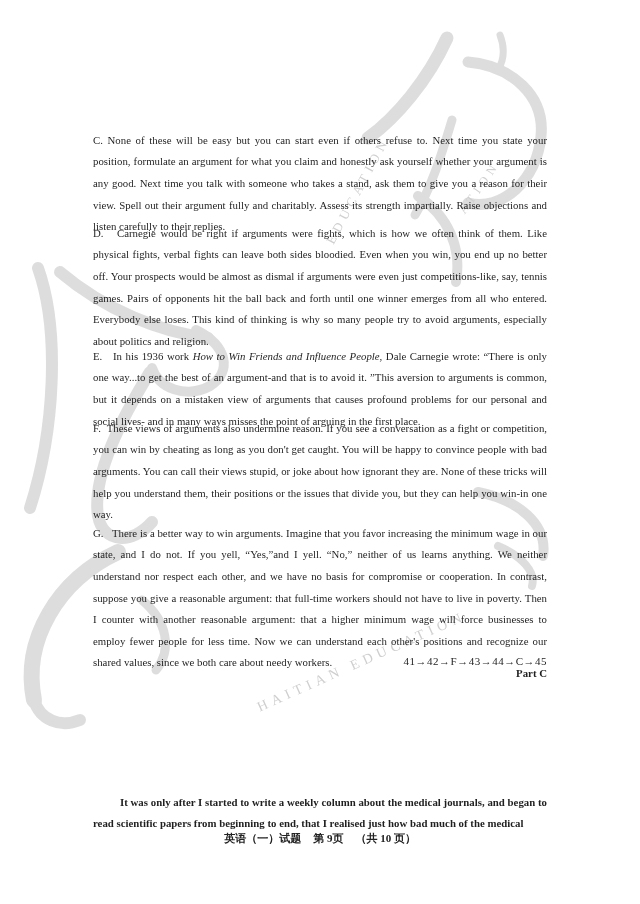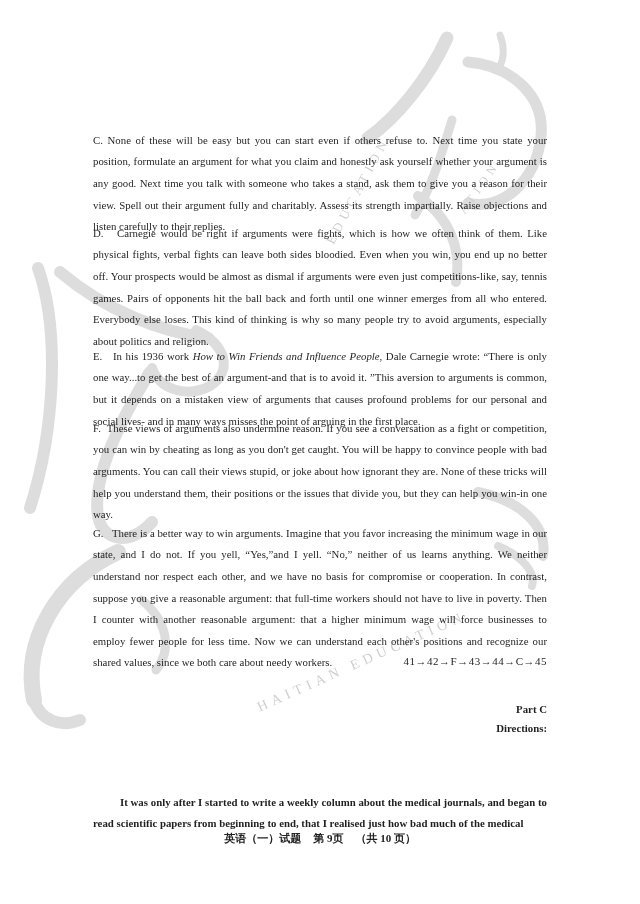--- a/index.html
+++ b/index.html
@@ -72,23 +72,22 @@
     <p class="block" style="top:335px;">
       <span>E.&nbsp;&nbsp;&nbsp;In his 1936 work </span><span class="i">How to Win Friends and Influence People</span><span>, Dale Carnegie wrote: “There is only one way...to get the best of an argument-and that is to avoid it. ”This aversion to arguments is common, but it depends on a mistaken view of arguments that causes profound problems for our personal and social lives- and in many ways misses the point of arguing in the first place.</span>
     </p>
 
     <p class="block" style="top:407px;">F.&nbsp;&nbsp;These views of arguments also undermine reason. If you see a conversation as a fight or competition, you can win by cheating as long as you don't get caught. You will be happy to convince people with bad arguments. You can call their views stupid, or joke about how ignorant they are. None of these tricks will help you understand them, their positions or the issues that divide you, but they can help you win-in one way.</p>
 
     <p class="block" style="top:512px;">G.&nbsp;&nbsp;&nbsp;There is a better way to win arguments. Imagine that you favor increasing the minimum wage in our state, and I do not. If you yell, “Yes,”and I yell. “No,” neither of us learns anything. We neither understand nor respect each other, and we have no basis for compromise or cooperation. In contrast, suppose you give a reasonable argument: that full-time workers should not have to live in poverty. Then I counter with another reasonable argument: that a higher minimum wage will force businesses to employ fewer people for less time. Now we can understand each other's positions and recognize our shared values, since we both care about needy workers.</p>
 
     <p class="block noj answer-line" style="top:640px;">41→42→F→43→44→C→45</p>
 
-    <p class="block noj b" style="top:688px;">Part C</p>
+    <p class="block noj b" style="top:652px;">Part C</p>
 
-    <p class="block noj b" style="top:707px;">Directions:</p>
 
 
     <p class="block indent" style="top:781px;">It was only after I started to write a weekly column about the medical journals, and began to read scientific papers from beginning to end, that I realised just how bad much of the medical</p>
 
     <div class="footer">
       <span>英语（一）试题</span><span>第 9页</span><span>（共 10 页）</span>
     </div>
 
   </div>
 </div>

